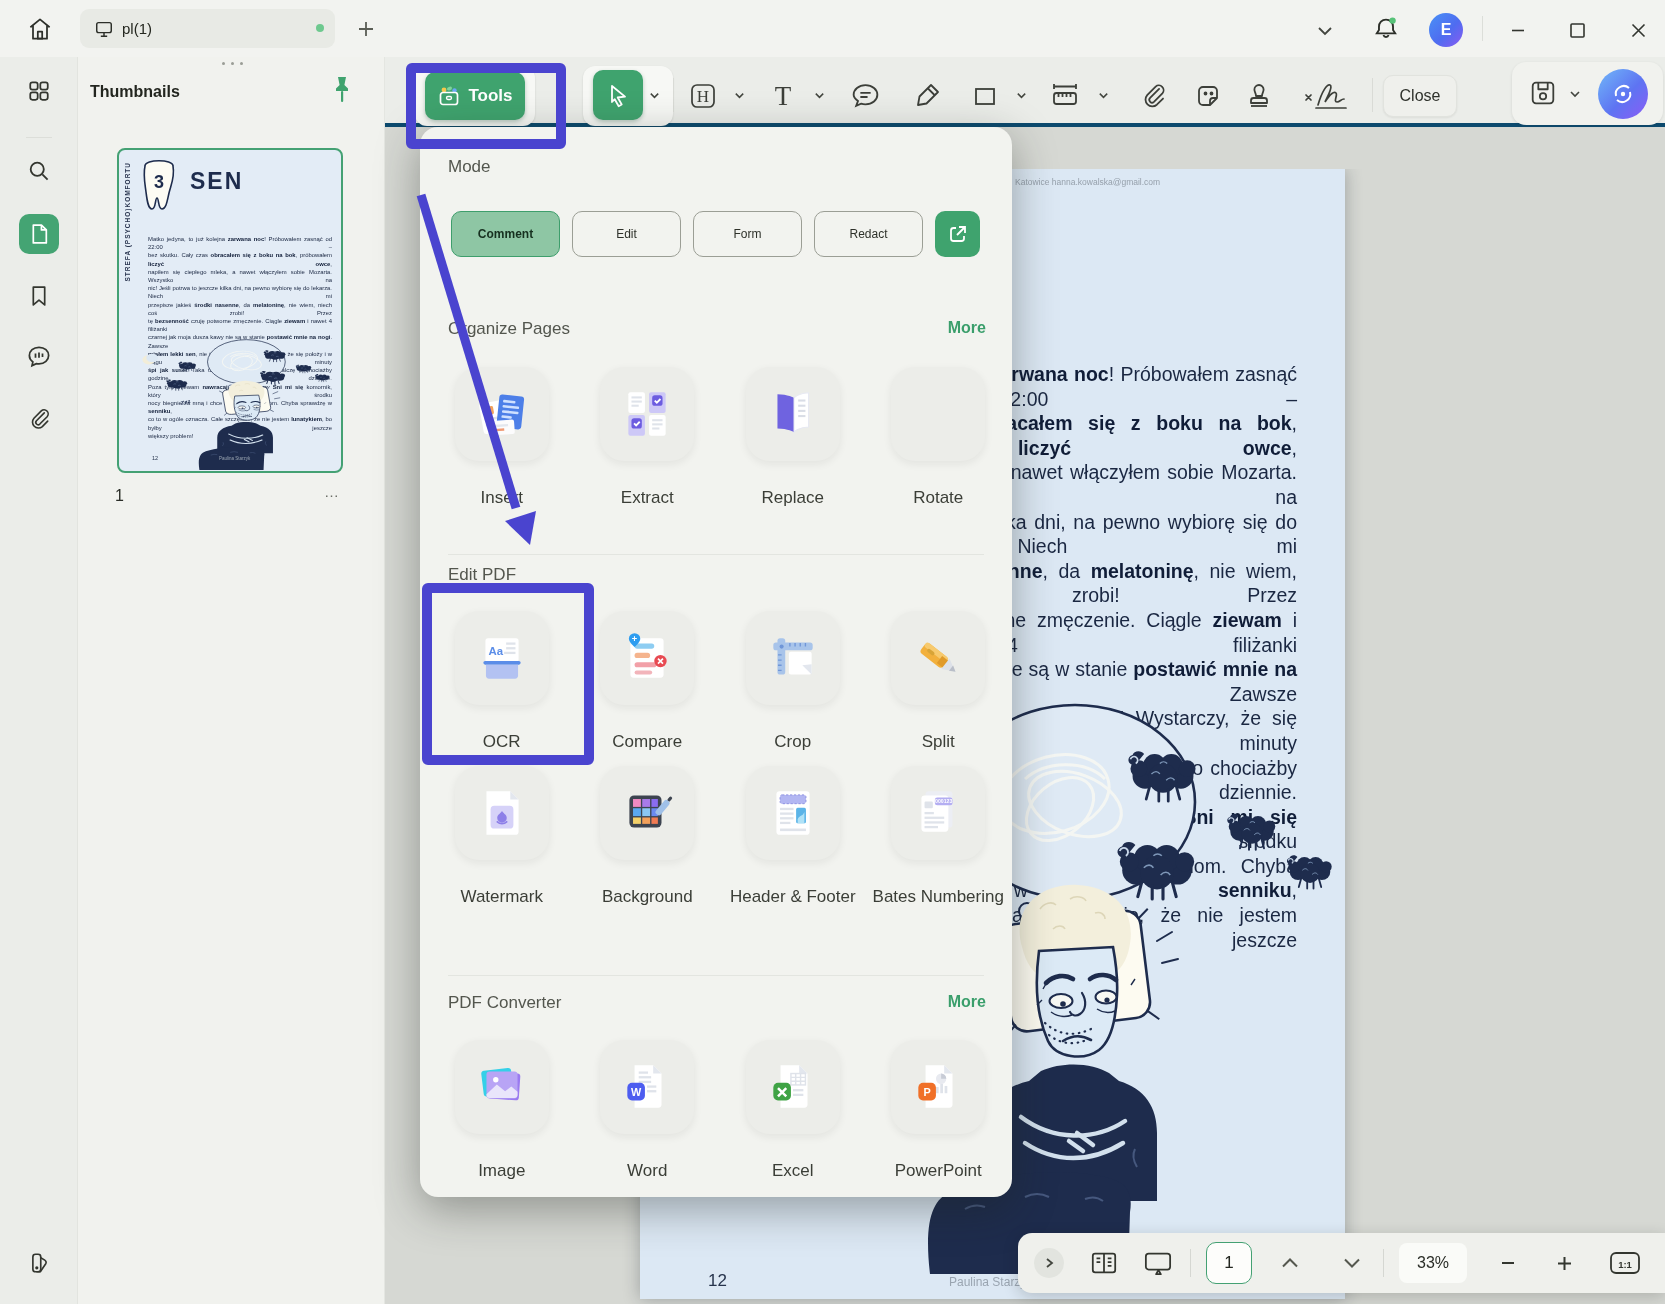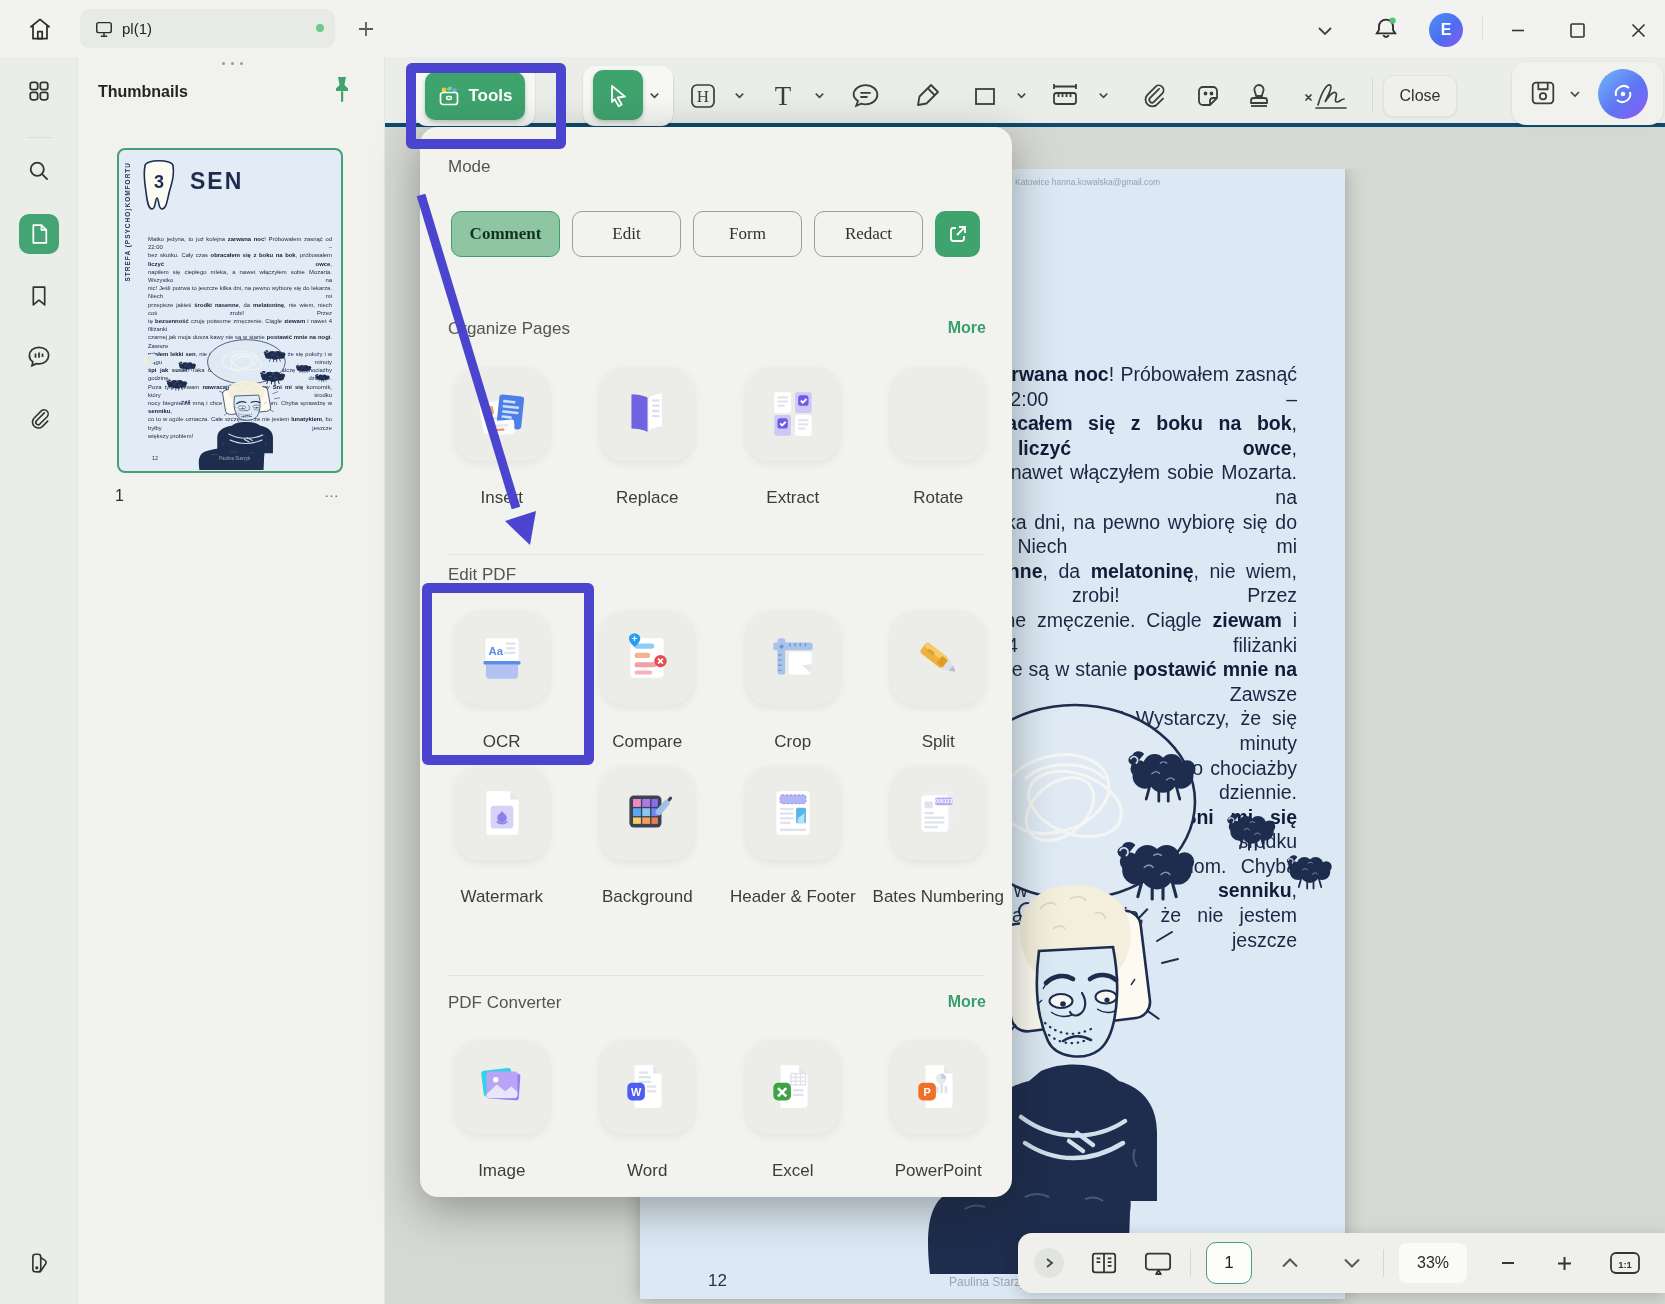--- a/index.html
+++ b/index.html
@@ -18,21 +18,21 @@
   .tb-sep { position:absolute; left:1482px; top:16px; width:1px; height:25px; background:#dcded9; }
 
   
   #leftrail { position:absolute; left:0; top:57px; width:78px; height:1247px; background:#ebede9; border-right:1px solid #e2e4df; }
   .rail-btn { position:absolute; left:19px; width:40px; height:40px; display:flex; align-items:center; justify-content:center; border-radius:10px; }
   .rail-btn.active { background:#44a473; }
   .rail-sep { position:absolute; left:26px; width:26px; height:1px; background:#dcded9; }
 
   
   #thumbs { position:absolute; left:78px; top:57px; width:307px; height:1247px; background:#f1f2ee; border-right:1px solid #e4e6e1; }
-  #thumbs-title { position:absolute; left:20px; top:26px; font-size:16px; font-weight:600; color:#23261f; }
+  #thumbs-title { position:absolute; left:12px; top:26px; font-size:16px; font-weight:600; color:#23261f; }
   #drag-dots { position:absolute; left:144px; top:5px; display:flex; gap:6px; }
   #drag-dots i { width:3px; height:3px; border-radius:50%; background:#9a9d96; }
   #pin-btn { position:absolute; left:252px; top:18px; width:26px; height:32px; }
   #thumb-card { position:absolute; left:39px; top:91px; width:226px; height:325px; background:#e3ecf6; border:2.5px solid #44a173; border-radius:8px; overflow:hidden; }
   #thumb-num { position:absolute; left:37px; top:430px; font-size:16px; color:#2a2d27; }
   #thumb-more { position:absolute; left:246px; top:426px; font-size:15px; color:#6a6d66; letter-spacing:2px; }
 
   
   .t-side { position:absolute; left:5px; top:12px; writing-mode:vertical-rl; transform:rotate(180deg); font-size:6.5px; letter-spacing:1px; color:#2a3550; font-weight:bold; }
   .t-title { position:absolute; left:71px; top:18px; font-size:23px; font-weight:bold; color:#1e2c4d; letter-spacing:2px; }
@@ -66,21 +66,21 @@
   #page-footer-num { position:absolute; left:68px; top:1102px; font-size:17px; color:#26334c; }
   #page-footer-author { position:absolute; left:309px; top:1106px; font-size:12px; color:#9aa5b1; }
   svg.illo { position:absolute; overflow:visible; }
 
   
   #tools-panel { position:absolute; left:420px; top:127px; width:592px; height:1070px; background:#f2f3ef; border-radius:18px; box-shadow:0 12px 44px rgba(30,34,30,.38); z-index:5; }
   .sec-title { position:absolute; left:28px; font-size:17px; font-weight:500; color:#53564e; }
   .more-link { position:absolute; right:26px; font-size:16px; font-weight:600; color:#3a9e6b;text-align:center; }
   .divider { position:absolute; left:28px; width:536px; height:1px; background:#e3e5e0; }
   #mode-row { position:absolute; left:31px; top:84px; display:flex; gap:12px; }
-  .mode-btn { width:109px; height:46px; border-radius:10px; border:1.5px solid #9b9e95; display:flex; align-items:center; justify-content:center; font-size:17px; font-weight:500; color:#2e312a;font-family:Liberation Serif, serif; }
+  .mode-btn { width:109px; height:46px; border-radius:10px; border:1.5px solid #9b9e95; display:flex; align-items:center; justify-content:center; font-size:12px; font-weight:500; color:#2e312a; }
   .mode-btn.active { background:#8ec6a4; border-color:#3e9e6c; color:#16301f; font-weight:600; }
   .mode-ext { width:45px; height:46px; border-radius:10px; background:#3fa36e; display:flex; align-items:center; justify-content:center; }
   .tile-grid { position:absolute; left:9px; width:582px; display:grid; grid-template-columns:repeat(4,145.5px); row-gap:14px; justify-items:center; }
   .tile-item { width:145px; text-align:center; }
   .tile { width:94px; height:94px; margin:0 auto; background:#ecede9; border-radius:24px; box-shadow:0 3px 8px rgba(30,34,30,.07); display:flex; align-items:center; justify-content:center; }
   .tile-icon svg { width:58px; height:58px; display:block; }
   .tile-label { margin-top:26px; font-size:17px; line-height:21px; color:#3b3e37; }
   #grid-0 { top:240px; } #grid-1 { top:484px; } #grid-2 { top:913px; }
 
   
@@ -598,38 +598,20 @@
                 <rect x="21" y="42" width="9" height="2.2" fill="#f09a74" transform="rotate(-4 28 41)"></rect>
               </svg>
             </div>
           </div>
           <div class="tile-label">Insert</div>
         </div>
         <div class="tile-item">
           <div class="tile">
             <div class="tile-icon">
               <svg viewBox="0 0 56 56">
-                <path d="M13 9c10 0 16 3.5 16 3.5v33S23 42 13 42z" fill="#6f63e0"></path>
-                <path d="M29 12.5s4.5-5 14-5v33c-9.5 0-14 5-14 5z" fill="#ffffff"></path>
-                <path d="M29 12.5s4.5-5 14-5v33c-9.5 0-14 5-14 5z" fill="none" stroke="#e7e9f2" stroke-width="1"></path>
-                <g fill="#d9dde6">
-                  <rect x="33" y="14" width="7" height="2"></rect>
-                  <rect x="33" y="19" width="7" height="2"></rect>
-                  <rect x="33" y="24" width="7" height="2"></rect>
-                  <rect x="33" y="29" width="7" height="2"></rect>
-                </g>
-              </svg>
-            </div>
-          </div>
-          <div class="tile-label">Replace</div>
-        </div>
-        <div class="tile-item">
-          <div class="tile">
-            <div class="tile-icon">
-              <svg viewBox="0 0 56 56">
                 <rect x="10" y="7" width="16" height="20" rx="2" fill="#fff"></rect>
                 <rect x="13" y="11" width="10" height="2" fill="#dfe3ea"></rect>
                 <rect x="13" y="15" width="10" height="2" fill="#dfe3ea"></rect>
                 <rect x="13" y="19" width="7" height="2" fill="#dfe3ea"></rect>
                 <rect x="30" y="7" width="16" height="20" rx="2" fill="#cdc8f7"></rect>
                 <rect x="33" y="10" width="10" height="10" rx="2.5" fill="#6c5ce0"></rect>
                 <path d="M35.5 15l2 2 3.5-3.5" stroke="#fff" stroke-width="1.8" fill="none"></path>
                 <rect x="10" y="29" width="16" height="20" rx="2" fill="#cdc8f7"></rect>
                 <rect x="13" y="32" width="10" height="10" rx="2.5" fill="#6c5ce0"></rect>
                 <path d="M15.5 37l2 2 3.5-3.5" stroke="#fff" stroke-width="1.8" fill="none"></path>
@@ -637,20 +619,38 @@
                 <rect x="33" y="33" width="10" height="2" fill="#dfe3ea"></rect>
                 <rect x="33" y="37" width="10" height="2" fill="#dfe3ea"></rect>
                 <rect x="33" y="41" width="7" height="2" fill="#dfe3ea"></rect>
               </svg>
             </div>
           </div>
           <div class="tile-label">Extract</div>
         </div>
         <div class="tile-item">
           <div class="tile">
+            <div class="tile-icon">
+              <svg viewBox="0 0 56 56">
+                <path d="M13 9c10 0 16 3.5 16 3.5v33S23 42 13 42z" fill="#6f63e0"></path>
+                <path d="M29 12.5s4.5-5 14-5v33c-9.5 0-14 5-14 5z" fill="#ffffff"></path>
+                <path d="M29 12.5s4.5-5 14-5v33c-9.5 0-14 5-14 5z" fill="none" stroke="#e7e9f2" stroke-width="1"></path>
+                <g fill="#d9dde6">
+                  <rect x="33" y="14" width="7" height="2"></rect>
+                  <rect x="33" y="19" width="7" height="2"></rect>
+                  <rect x="33" y="24" width="7" height="2"></rect>
+                  <rect x="33" y="29" width="7" height="2"></rect>
+                </g>
+              </svg>
+            </div>
+          </div>
+          <div class="tile-label">Replace</div>
+        </div>
+        <div class="tile-item">
+          <div class="tile">
             <div class="tile-icon"></div>
           </div>
           <div class="tile-label">Rotate</div>
         </div>
       </div>
 
     <div class="divider" style="top:427px;"></div>
     <div class="sec-title" style="top:438px;">Edit PDF</div>
     <div class="tile-grid" id="grid-1">
         <div class="tile-item">

